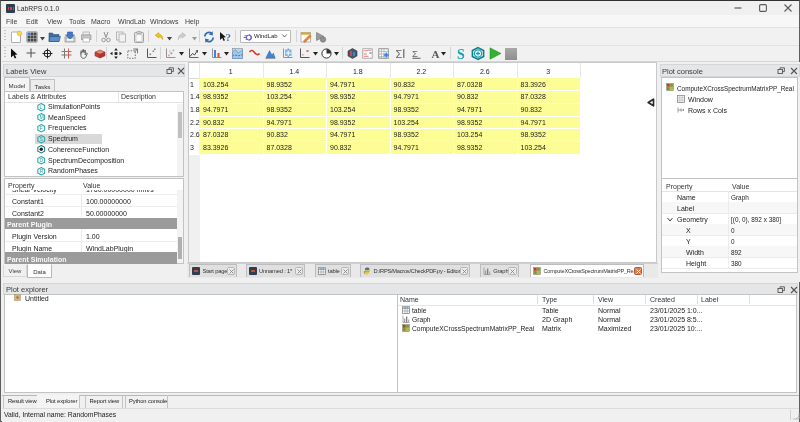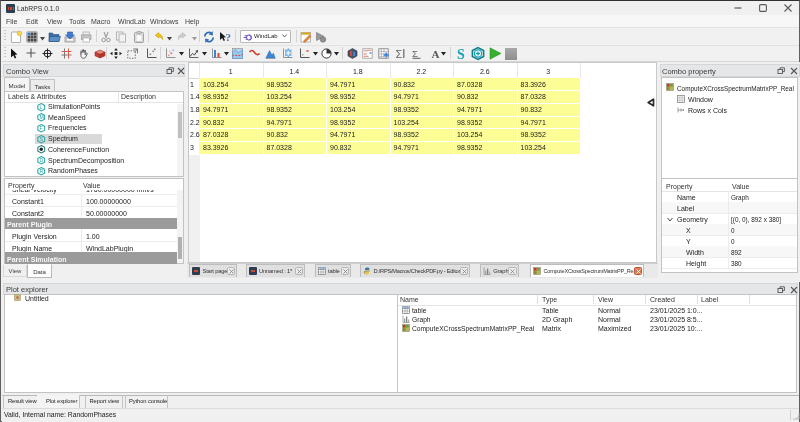--- a/index.html
+++ b/index.html
@@ -267,21 +267,21 @@
       <path d="M7 0.6 L12.6 3.6 L12.6 9.4 L7 12.4 L1.4 9.4 L1.4 3.6 Z" fill="none" stroke="#0d7f8c" stroke-width="1.6"></path>
       <circle cx="7" cy="6.5" r="3.6" fill="#fff" stroke="#19a0ae" stroke-width="1.2"></circle>
       <path d="M7 4.4 L7 8.6 M4.9 6.5 L9.1 6.5" stroke="#19a0ae" stroke-width="1.3"></path>
     </svg>
 <svg style="left:488px;top:46px;" width="13" height="13" viewBox="0 0 13 13">
       <path d="M1 0.8 L12 6.5 L1 12.2 Z" fill="#36b030" stroke="#1f8c1a" stroke-width="0.5"></path>
     </svg>
 <div class="abs" style="left:504px;top:46.5px;width:12px;height:12px;background:linear-gradient(#a8a8a8,#8e8e8e);"></div>
 <div class="abs" style="left:1px;top:61px;width:184px;height:220px;background:#f0f0f0;"></div>
 <div class="abs" style="left:2px;top:63px;width:182px;height:13px;background:#e4e6e7;border:1px solid #d4d6d7;"></div>
-<div class="abs" style="left:5px;top:65.5px;font-size:7.5px;color:#3a3a3a;">Combo View</div>
+<div class="abs" style="left:5px;top:65.5px;font-size:7.5px;color:#3a3a3a;">Labels View</div>
 <svg style="left:165px;top:66px;" width="8" height="8" viewBox="0 0 8 8">
       <rect x="1" y="2.5" width="4.5" height="4" fill="none" stroke="#555" stroke-width="0.9"></rect>
       <path d="M3 2.5 V0.8 H7.4 V4.6 H5.5" fill="none" stroke="#555" stroke-width="0.9"></path>
     </svg>
 <svg style="left:176px;top:66px;" width="8" height="8" viewBox="0 0 8 8">
       <path d="M1 1 L7 7 M7 1 L1 7" stroke="#555" stroke-width="1.1"></path>
     </svg>
 <div class="abs" style="left:3px;top:76px;width:26px;height:14px;background:#f4f4f4;border:1px solid #c2c2c2;border-bottom:none;text-align:center;padding-top:4px;font-size:6.2px;z-index:3;">Model</div>
 <div class="abs" style="left:29px;top:77.5px;width:25px;height:12.5px;background:#ececec;border:1px solid #c2c2c2;border-bottom:none;text-align:center;padding-top:3px;font-size:6.2px;">Tasks</div>
 <div class="abs" style="left:3px;top:90px;width:180px;height:86px;background:#fff;border:1px solid #c3c3c3;z-index:2;"></div>
@@ -488,21 +488,21 @@
       <rect x="1" y="4.2" width="2.6" height="2.6" fill="#8a8a3a"></rect>
       <rect x="4.2" y="4.2" width="2.6" height="2.6" fill="#b5b55a"></rect>
     </svg>
 <div class="abs" style="left:542.5px;top:266.5px;font-size:5.5px;letter-spacing:-0.2px;color:#333;white-space:nowrap;">ComputeXCrossSpectrumMatrixPP_Real</div>
 <div class="abs" style="left:632.5px;top:265.5px;width:8.5px;height:8.5px;background:#e07a52;border:1px solid #c05a32;border-radius:1.5px;"></div>
 <svg style="left:634.5px;top:267.5px;" width="5" height="5" viewBox="0 0 5 5">
       <path d="M0.5 0.5 L4.5 4.5 M4.5 0.5 L0.5 4.5" stroke="#fff" stroke-width="1"></path>
     </svg>
 <div class="abs" style="left:658px;top:61px;width:141px;height:220px;background:#f0f0f0;"></div>
 <div class="abs" style="left:658.5px;top:63px;width:140px;height:13px;background:#e4e6e7;border:1px solid #d4d6d7;"></div>
-<div class="abs" style="left:661px;top:65.5px;font-size:7.5px;color:#3a3a3a;">Combo property</div>
+<div class="abs" style="left:661px;top:65.5px;font-size:7.5px;color:#3a3a3a;">Plot console</div>
 <svg style="left:776px;top:66px;" width="8" height="8" viewBox="0 0 8 8">
       <rect x="1" y="2.5" width="4.5" height="4" fill="none" stroke="#555" stroke-width="0.9"></rect>
       <path d="M3 2.5 V0.8 H7.4 V4.6 H5.5" fill="none" stroke="#555" stroke-width="0.9"></path>
     </svg>
 <svg style="left:789px;top:66px;" width="8" height="8" viewBox="0 0 8 8">
       <path d="M1 1 L7 7 M7 1 L1 7" stroke="#555" stroke-width="1.1"></path>
     </svg>
 <div class="abs" style="left:660px;top:76px;width:137px;height:158px;background:#fff;border:1px solid #c3c3c3;"></div>
 <svg style="left:665px;top:82px;" width="8" height="8" viewBox="0 0 8 8">
       <rect x="0.5" y="0.5" width="7" height="7" fill="#b5b55a" stroke="#777" stroke-width="0.5"></rect>

